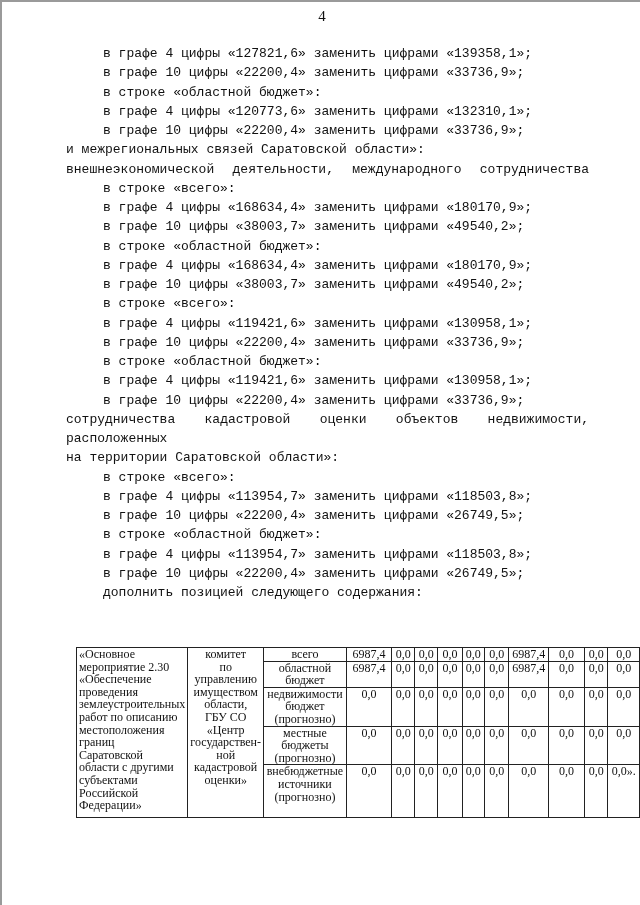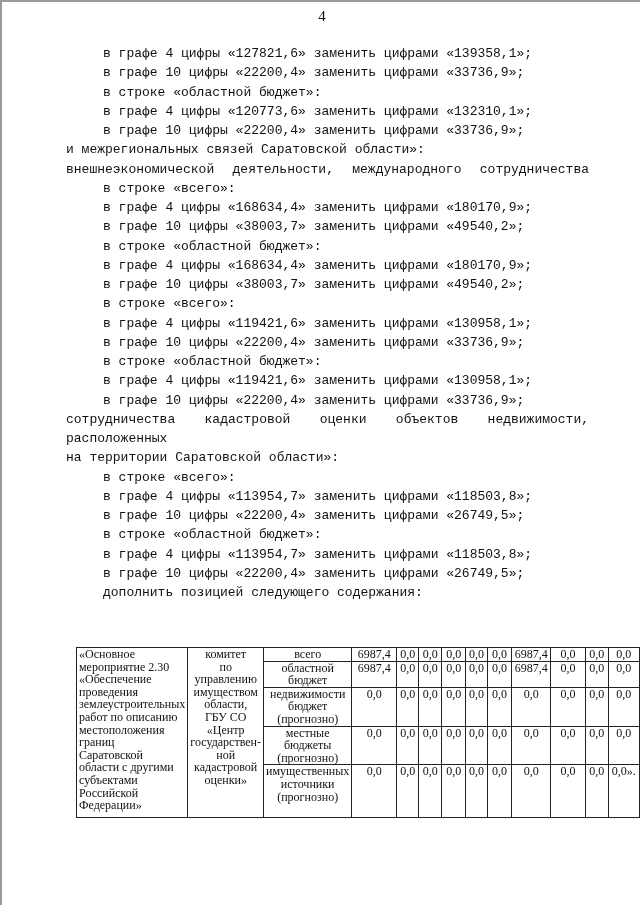--- a/index.html
+++ b/index.html
@@ -189,21 +189,21 @@
         <td class="num">0,0</td>
         <td class="num">0,0</td>
         <td class="num">0,0</td>
         <td class="num">0,0</td>
         <td class="num">0,0</td>
         <td class="num">0,0</td>
         <td class="num">0,0</td>
         <td class="num">0,0</td>
       </tr>
       <tr style="height:53px">
-        <td class="lbl multiline">имущественных
+        <td class="lbl multiline">внебюджетные
 источники
 (прогнозно)</td>
         <td class="num">0,0</td>
         <td class="num">0,0</td>
         <td class="num">0,0</td>
         <td class="num">0,0</td>
         <td class="num">0,0</td>
         <td class="num">0,0</td>
         <td class="num">0,0</td>
         <td class="num">0,0</td>

